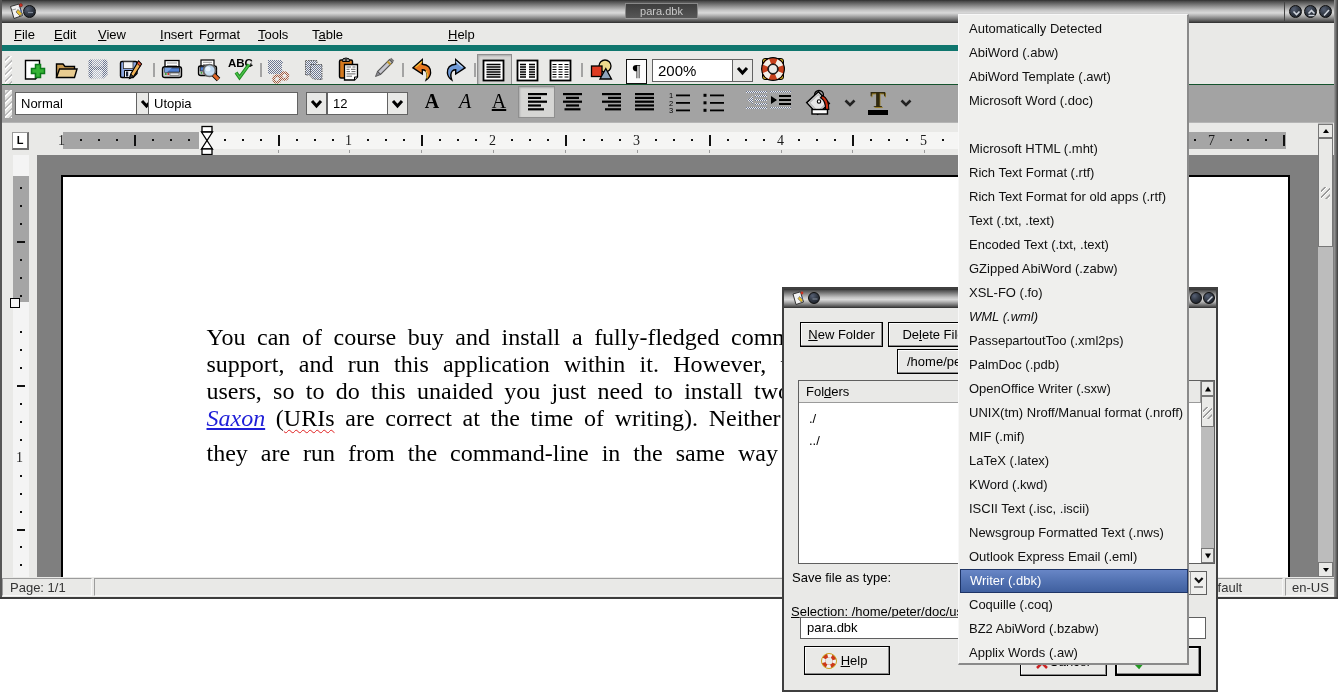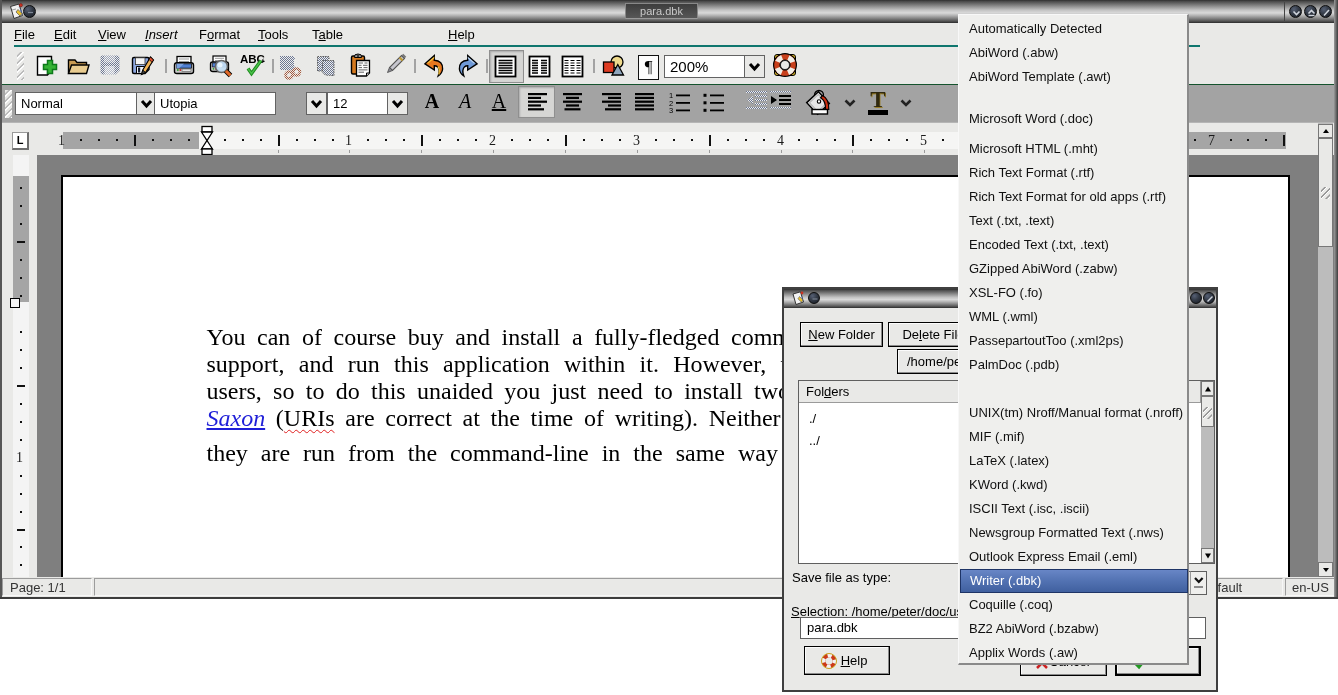--- a/index.html
+++ b/index.html
@@ -4,21 +4,21 @@
 html,body{margin:0;padding:0;background:#fff;width:1338px;height:695px;overflow:hidden;}
 *{box-sizing:border-box;}
 body{font-family:"Liberation Sans",sans-serif;position:relative;}
 #win{position:absolute;left:0;top:0;width:1338px;height:599px;background:#e9e9e7;}
 .tgrad{background:linear-gradient(#2e2e2e 0%,#4a4a4a 6%,#8a8a8a 26%,#c3c3c3 44%,#d9d9d9 56%,#b8b8b8 66%,#8b8b8b 78%,#575757 91%,#2b2b2b 100%);}
 #titlebar{position:absolute;left:0;top:0;width:1338px;height:23px;}
 .wbtn{position:absolute;width:13px;height:13px;border-radius:50%;background:radial-gradient(circle at 35% 30%,#566074 0%,#333a46 45%,#14181f 100%);border:1px solid #0c0c0c;}
 #ttab{position:absolute;left:625px;top:3px;width:73px;height:16px;background:linear-gradient(#3d3d3d,#575757);border:1px solid #888;border-bottom-color:#999;color:#c9c9c9;font-size:11px;text-align:center;line-height:14px;}
 #menubar{position:absolute;left:2px;top:23px;width:1334px;height:22px;background:#e9e9e7;color:#000;font-size:13px;}
 .mitem{position:absolute;top:4px;}
-#toolbar1{position:absolute;left:2px;top:45px;width:1186px;height:39px;background:#e9e9e7;border-top:2px solid #0f766e;margin-left:12px;}
+#toolbar1{position:absolute;left:2px;top:45px;width:1186px;height:39px;background:#e9e9e7;border-top:6px solid #0f766e;}
 #toolbar2{position:absolute;left:2px;top:84px;width:1334px;height:38px;background:#a3a3a3;border-top:1px solid #14532d;}
 .grip{position:absolute;left:3px;top:5px;width:7px;height:28px;background:repeating-linear-gradient(135deg,#e9e9e7 0,#e9e9e7 2px,#bbb 2.5px,#bbb 3.5px,#fdfdfd 4px,#fdfdfd 5px);}
 .tsep{position:absolute;width:2px;background:#a3a3a3;top:12px;height:14px;}
 .ticon{position:absolute;}
 .pressedbtn{position:absolute;background:#d6d6d4;border:1px solid #8f8f8f;box-shadow:inset 1px 1px 2px #aaa;}
 .combo-entry{position:absolute;background:#fff;border:1px solid #636363;font-size:13px;color:#000;padding-left:5px;}
 .combo-btn{position:absolute;background:#e9e9e7;border:1px solid #636363;}
 #rulerrow{position:absolute;left:2px;top:122px;width:1334px;height:33px;background:#e9e9e7;border-top:1px solid #b5b5b5;}
 #lbtn{position:absolute;left:10px;top:9px;width:17px;height:18px;background:#fff;border:1px solid #999;border-right:2px solid #6e6e6e;border-bottom:2px solid #6e6e6e;color:#000;font-weight:bold;font-size:11px;text-align:center;line-height:15px;}
 #hruler{position:absolute;left:35px;top:9px;width:1281px;height:17px;background:#e9e9e7;}
@@ -82,21 +82,21 @@
   <div class="wbtn" style="left:1319px;top:5px;">
         <svg width="13" height="13">
           <path d="M4 9.5 L9 4" stroke="#cfd4dc" stroke-width="1.6"></path>
         </svg>
       </div>
  </div>
  <div id="menubar">
   <span class="mitem" style="left:12px;"><u>F</u>ile</span>
   <span class="mitem" style="left:52px;"><u>E</u>dit</span>
   <span class="mitem" style="left:96px;"><u>V</u>iew</span>
-  <span class="mitem" style="left:143px;font-style:italic;"><u>I</u>nsert</span>
+  <span class="mitem" style="left:158px;"><u>I</u>nsert</span>
   <span class="mitem" style="left:197px;">F<u>o</u>rmat</span>
   <span class="mitem" style="left:256px;"><u>T</u>ools</span>
   <span class="mitem" style="left:310px;">T<u>a</u>ble</span>
   <span class="mitem" style="left:370px;margin-top:16px;"><u>D</u>ocuments</span>
   <span class="mitem" style="left:446px;"><u>H</u>elp</span>
  </div>
  <div id="toolbar1">
   <div class="grip"></div>
   <svg width="0" height="0" style="position:absolute;">
         <defs>
@@ -242,21 +242,21 @@
       </svg>
  </div>
  <div id="toolbar2">
   <div class="grip"></div>
   <div class="combo-entry" style="left:13px;top:7px;width:122px;height:23px;line-height:21px;">Normal</div>
   <div class="combo-btn" style="left:134px;top:7px;width:21px;height:23px;">
         <svg width="19" height="21">
           <path d="M5 8 L9.5 13 L14 8" stroke="#000" stroke-width="3" fill="none"></path>
         </svg>
       </div>
-  <div class="combo-entry" style="left:152px;top:7px;width:122px;height:23px;line-height:21px;">Utopia</div>
+  <div class="combo-entry" style="left:146px;top:7px;width:150px;height:23px;line-height:21px;">Utopia</div>
   <div class="combo-btn" style="left:304px;top:7px;width:21px;height:23px;">
         <svg width="19" height="21">
           <path d="M5 8 L9.5 13 L14 8" stroke="#000" stroke-width="3" fill="none"></path>
         </svg>
       </div>
   <div class="combo-entry" style="left:325px;top:7px;width:61px;height:23px;line-height:21px;">12</div>
   <div class="combo-btn" style="left:385px;top:7px;width:21px;height:23px;">
         <svg width="19" height="21">
           <path d="M5 8 L9.5 13 L14 8" stroke="#000" stroke-width="3" fill="none"></path>
         </svg>
@@ -583,31 +583,32 @@
       </svg><span style="margin-left:12px;">Cancel</span></div>
  <div class="dbtn" style="left:331px;top:357px;width:86px;height:30px;border:2px solid #000;line-height:26px;"><svg style="left:16px;top:6px;" width="16" height="16">
         <path d="M2 9 L6 13 L14 3" stroke="#229922" stroke-width="3" fill="none"></path>
       </svg><span style="margin-left:14px;">OK</span></div>
 </div>
 
 <div id="menu">
   <div class="menuitem" style="top:2px;">Automatically Detected</div>
   <div class="menuitem" style="top:26px;">AbiWord (.abw)</div>
   <div class="menuitem" style="top:50px;">AbiWord Template (.awt)</div>
-  <div class="menuitem" style="top:92px;">Microsoft Word (.doc)</div>
+  <div class="menuitem" style="top:74px;">Microsoft Word (.doc)</div>
   <div class="menuitem" style="top:122px;">Microsoft HTML (.mht)</div>
   <div class="menuitem" style="top:146px;">Rich Text Format (.rtf)</div>
   <div class="menuitem" style="top:194px;">Text (.txt, .text)</div>
   <div class="menuitem" style="top:170px;">Rich Text Format for old apps (.rtf)</div>
   <div class="menuitem" style="top:218px;">Encoded Text (.txt, .text)</div>
   <div class="menuitem" style="top:266px;">XSL-FO (.fo)</div>
   <div class="menuitem" style="top:242px;">GZipped AbiWord (.zabw)</div>
-  <div class="menuitem" style="top:290px;">WML (.wml)</div>
+  <div class="menuitem" style="top:290px;font-style:italic;">WML (.wml)</div>
   <div class="menuitem" style="top:314px;">PassepartoutToo (.xml2ps)</div>
   <div class="menuitem" style="top:338px;">PalmDoc (.pdb)</div>
+  <div class="menuitem" style="top:362px;">OpenOffice Writer (.sxw)</div>
   <div class="menuitem" style="top:386px;">UNIX(tm) Nroff/Manual format (.nroff)</div>
   <div class="menuitem" style="top:410px;">MIF (.mif)</div>
   <div class="menuitem" style="top:434px;">LaTeX (.latex)</div>
   <div class="menuitem" style="top:482px;">ISCII Text (.isc, .iscii)</div>
   <div class="menuitem" style="top:458px;">KWord (.kwd)</div>
   <div class="menuitem" style="top:530px;">Outlook Express Email (.eml)</div>
   <div class="menuitem" style="top:506px;">Newsgroup Formatted Text (.nws)</div>
   <div class="menuitem" id="menusel" style="top:554px;">Writer (.dbk)</div>
   <div class="menuitem" style="top:578px;">Coquille (.coq)</div>
   <div class="menuitem" style="top:602px;">BZ2 AbiWord (.bzabw)</div>

